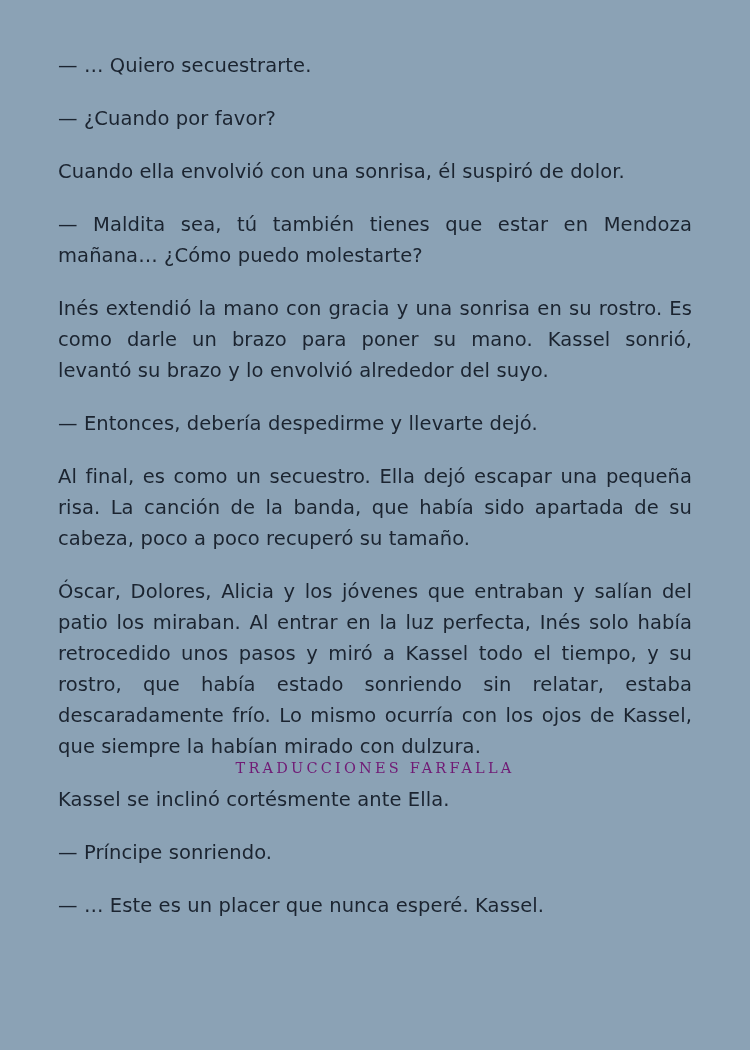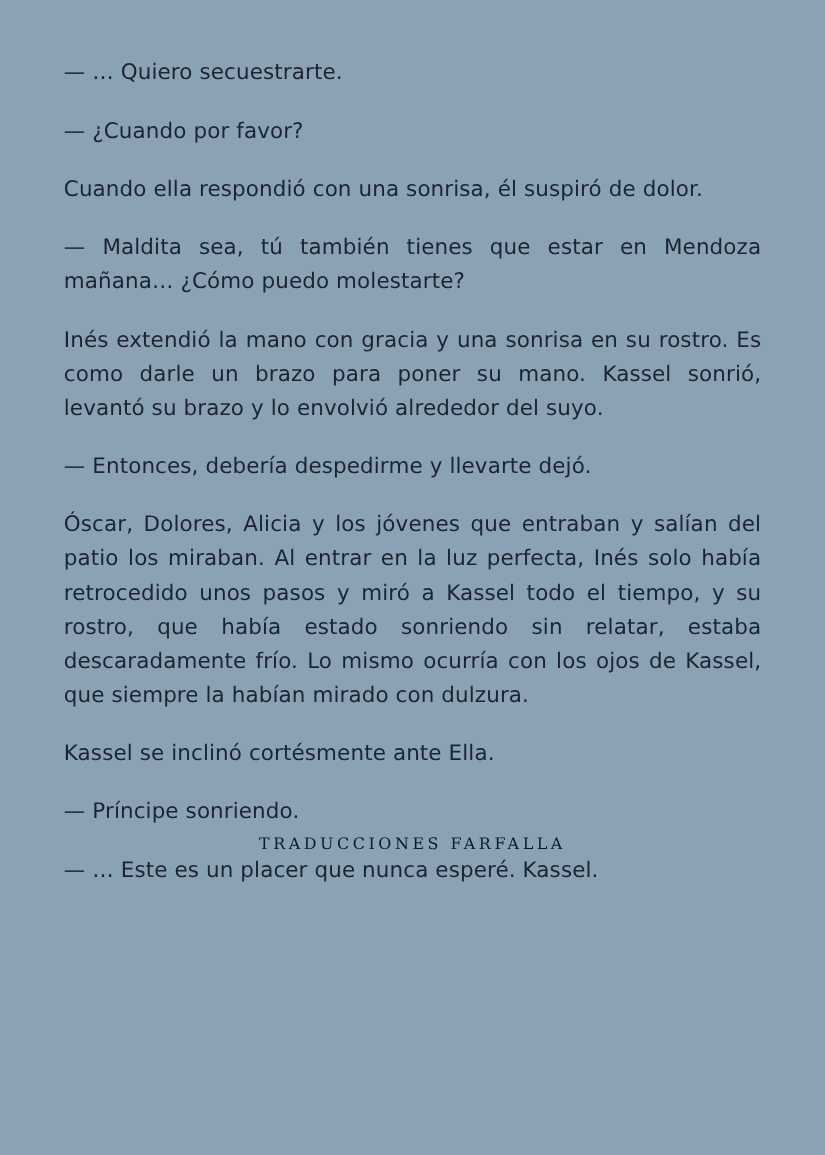--- a/index.html
+++ b/index.html
@@ -34,36 +34,37 @@
   }
   .para.last-left {
     text-align: left;
   }
   .footer {
     position: absolute;
     left: 0;
     right: 0;
     bottom: 46px;
     text-align: center;
-    color: #0f172a;
+    color: #701a75;
     font-size: 14.5px;
     letter-spacing: 3.2px;
     font-family: "DejaVu Serif", serif;
   }
 </style>
 </head>
 <body>
 
 <div class="page">
   <div class="body-text">
     <p class="para last-left">— … Quiero secuestrarte.</p>
     <p class="para last-left">— ¿Cuando por favor?</p>
-    <p class="para last-left">Cuando ella respondió con una sonrisa, él suspiró de dolor.</p>
+    <p class="para last-left">Cuando ella envolvió con una sonrisa, él suspiró de dolor.</p>
     <p class="para">— Maldita sea, tú también tienes que estar en Mendoza mañana… ¿Cómo puedo molestarte?</p>
     <p class="para">Inés extendió la mano con gracia y una sonrisa en su rostro. Es como darle un brazo para poner su mano. Kassel sonrió, levantó su brazo y lo envolvió alrededor del suyo.</p>
     <p class="para last-left">— Entonces, debería despedirme y llevarte dejó.</p>
+    <p class="para">Al final, es como un secuestro. Ella dejó escapar una pequeña risa. La canción de la banda, que había sido apartada de su cabeza, poco a poco recuperó su tamaño.</p>
     <p class="para">Óscar, Dolores, Alicia y los jóvenes que entraban y salían del patio los miraban. Al entrar en la luz perfecta, Inés solo había retrocedido unos pasos y miró a Kassel todo el tiempo, y su rostro, que había estado sonriendo sin relatar, estaba descaradamente frío. Lo mismo ocurría con los ojos de Kassel, que siempre la habían mirado con dulzura.</p>
     <p class="para last-left">Kassel se inclinó cortésmente ante Ella.</p>
     <p class="para last-left">— Príncipe sonriendo.</p>
     <p class="para last-left">— … Este es un placer que nunca esperé. Kassel.</p>
   </div>
   <div class="footer">TRADUCCIONES  FARFALLA</div>
 </div>
 
 </body></html>

